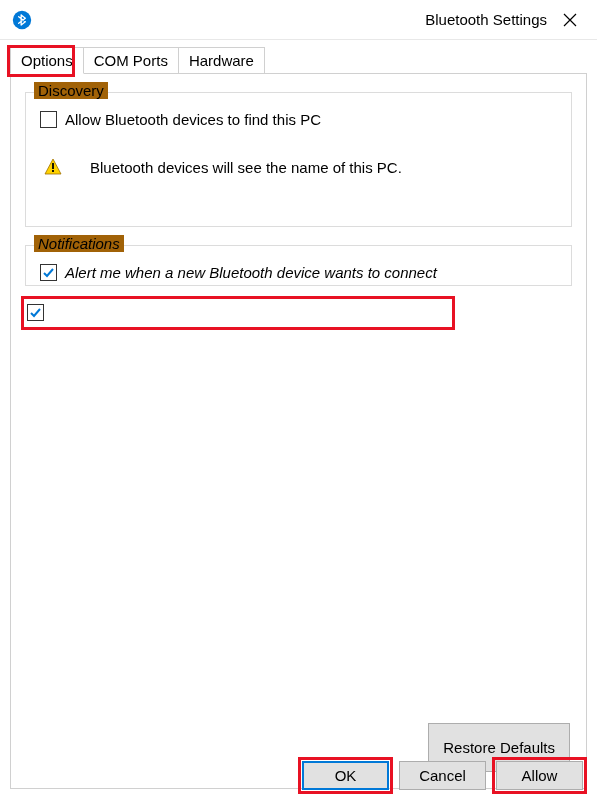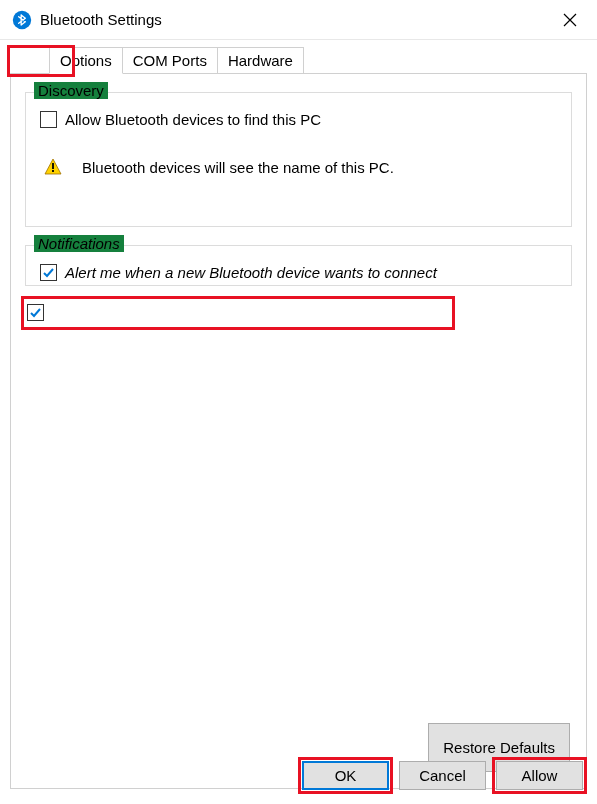--- a/index.html
+++ b/index.html
@@ -23,38 +23,38 @@
       border-bottom: 1px solid #e8e8e8;
     }
     .bt-icon {
       width: 20px;
       height: 20px;
       margin-right: 8px;
     }
     .title-text {
       flex: 1;
       font-size: 15px;
+      text-align: right;
     }
     .close-btn {
       width: 46px;
       height: 38px;
       display: flex;
       align-items: center;
       justify-content: center;
       cursor: default;
     }
     .close-btn svg {
       width: 14px;
       height: 14px;
     }
     .tabbar {
       display: flex;
       padding: 4px 10px 0 10px;
       margin-top: 2px;
-      margin-left: 39px;
     }
     .tab {
       padding: 4px 10px;
       border: 1px solid #d0d0d0;
       background: #fff;
       margin-right: -1px;
       font-size: 15px;
       cursor: default;
       position: relative;
       top: 1px;
@@ -83,21 +83,21 @@
     .groupbox {
       border: 1px solid #dcdcdc;
       padding: 18px 14px 50px 14px;
       position: relative;
       margin-bottom: 18px;
     }
     .groupbox-label {
       position: absolute;
       top: -11px;
       left: 8px;
-      background: #15803d;
+      background: #a16207;
       padding: 0 4px;
       font-size: 15px;
     }
     .checkbox-row {
       display: flex;
       align-items: center;
       gap: 8px;
     }
     .checkbox {
       width: 17px;
@@ -127,20 +127,21 @@
       margin-top: 30px;
       margin-left: 4px;
     }
     .warn-icon {
       width: 18px;
       height: 18px;
       flex-shrink: 0;
     }
     .info-text {
       font-size: 15px;
+      margin-left: 8px;
     }
     .notification-group {
       padding-bottom: 4px;
       font-style: italic;
     }
     .standalone-checkbox {
       margin: 18px 2px 0 2px;
       position: relative;
     }
     .standalone-highlight {

